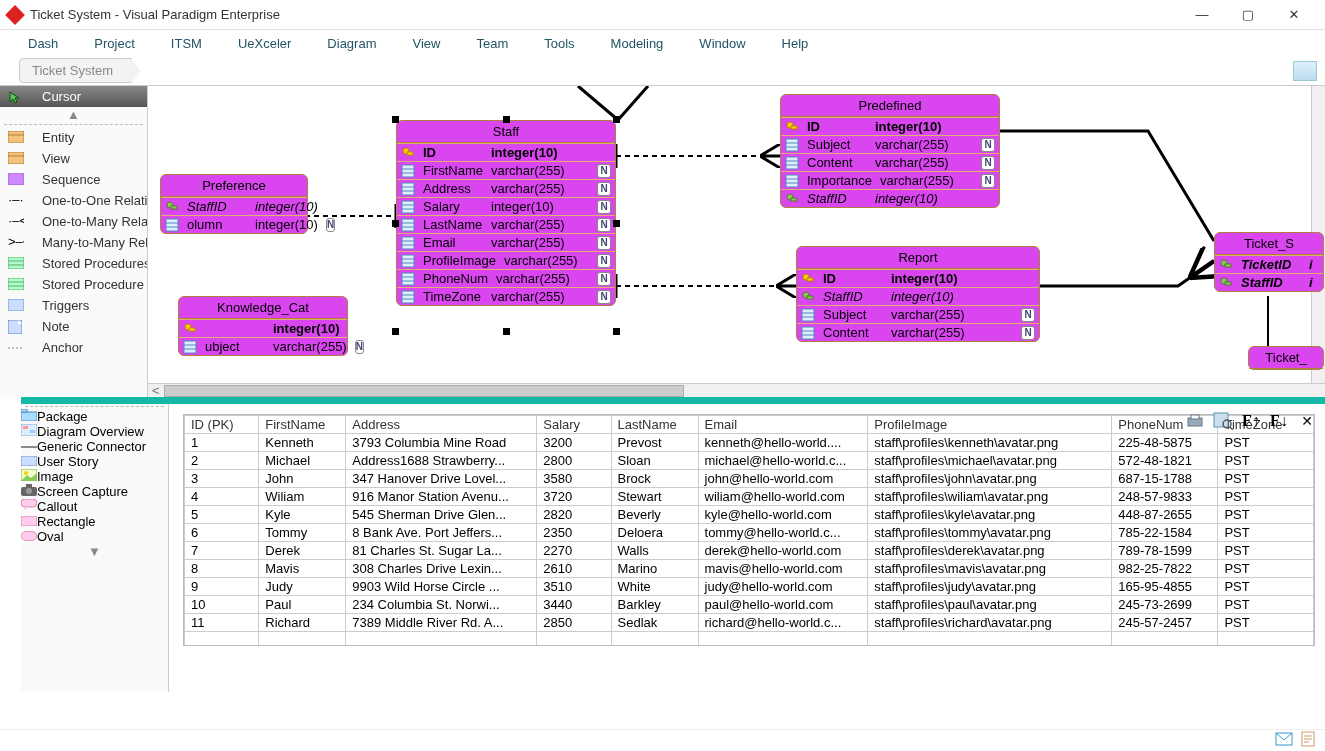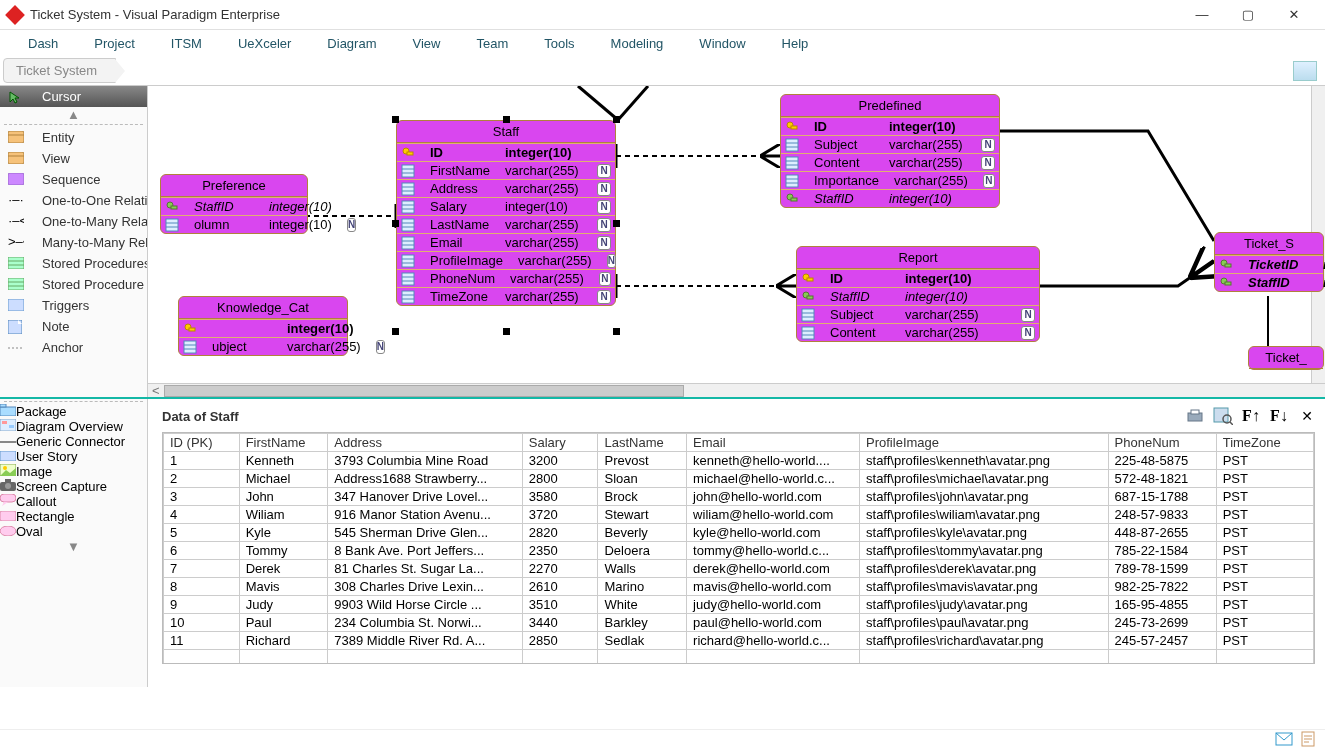--- a/index.html
+++ b/index.html
@@ -3,43 +3,43 @@
 <meta charset="utf-8">
 <style>
 * { box-sizing: border-box; margin: 0; padding: 0; font-family: "Segoe UI", Tahoma, sans-serif; font-size: 13px; }
 html, body { width: 1325px; height: 751px; overflow: hidden; background: #fff; }
 .titlebar { height: 30px; display: flex; align-items: center; padding: 0 8px; border-bottom: 1px solid #e0e0e0; }
 .titlebar .logo { width: 14px; height: 14px; background: #d22; transform: rotate(45deg); margin-right: 8px; }
 .titlebar .title { flex: 1; color: #333; }
 .titlebar .winbtn { width: 46px; height: 30px; display: flex; align-items: center; justify-content: center; color: #333; cursor: pointer; }
 .menubar { height: 26px; display: flex; align-items: center; padding: 0 10px; gap: 0; }
 .menubar .mitem { padding: 4px 18px; color: #256; cursor: pointer; }
-.tabbar { height: 30px; display: flex; align-items: center; padding: 0 3px; border-bottom: 1px solid #ccc; position: relative; }
+.tabbar { height: 30px; display: flex; align-items: center; padding: 0 19px; border-bottom: 1px solid #ccc; position: relative; }
 .crumb { position: relative; padding: 4px 18px 4px 12px; background: #f3f3f3; color: #888; border: 1px solid #ccc; border-radius: 4px 0 0 4px; }
 .crumb::after { content: ""; position: absolute; right: -10px; top: 0; width: 0; height: 0; border-top: 12px solid transparent; border-bottom: 12px solid transparent; border-left: 10px solid #f3f3f3; }
 .tabbar .right-icon { position: absolute; right: 8px; width: 24px; height: 20px; border: 1px solid #9cc; background: linear-gradient(#dff0ff,#bde); }
 .workarea { display: flex; height: 311px; }
 .toolpalette { width: 148px; background: #fafafa; border-right: 1px solid #ccc; overflow: hidden; position: relative; }
 .toolpalette .tool { display: flex; align-items: center; gap: 18px; padding: 3px 8px; cursor: pointer; color: #333; white-space: nowrap; overflow: hidden; }
 .toolpalette .tool.sel { background: linear-gradient(#888,#555); color: #fff; }
 .toolpalette .tool .ticon { width: 16px; height: 14px; flex-shrink: 0; display: inline-block; }
 .canvas { flex: 1; position: relative; overflow: hidden; background: #fff; }
 .entity { position: absolute; background: #d946ef; border: 1px solid #b0813d; border-radius: 6px; font-size: 12px; }
 .entity .ename { text-align: center; padding: 3px; border-bottom: 1px solid #b0813d; font-weight: normal; color: #000; }
-.entity .erow { display: flex; align-items: center; padding: 1px 4px; border-top: 1px solid #e0b070; gap: 15px; }
+.entity .erow { display: flex; align-items: center; padding: 1px 4px; border-top: 1px solid #e0b070; gap: 8px; }
 .entity .erow .cicon { width: 14px; height: 14px; flex-shrink: 0; }
 .entity .erow .cname { flex: 0 0 auto; color: #000; min-width: 60px; }
 .entity .erow .ctype { flex: 1; color: #000; text-align: left; font-style: normal; }
 .entity .erow .nbox { width: 14px; height: 14px; background: #fff; border: 1px solid #888; border-radius: 3px; font-size: 10px; text-align: center; line-height: 12px; color: #447; font-weight: bold; }
 svg.connector { position: absolute; left: 0; top: 0; pointer-events: none; }
 .handle { position: absolute; width: 7px; height: 7px; background: #000; }
 .hscroll { position: absolute; bottom: 0; left: 0; right: 0; height: 14px; background: #f0f0f0; border-top: 1px solid #ccc; display: flex; align-items: center; }
 .hscroll .thumb { height: 12px; background: #ccc; border: 1px solid #aaa; }
 .vscroll { position: absolute; right: 0; top: 0; bottom: 14px; width: 14px; background: #f0f0f0; border-left: 1px solid #ccc; }
-.datapanel { border-top: 2px solid #14b8a6; height: 288px; position: relative; padding: 10px 10px 0 162px; }
+.datapanel { border-top: 7px solid #14b8a6; height: 288px; position: relative; padding: 10px 10px 0 162px; margin-left: 21px; }
 .datapanel .ptitle { font-weight: bold; margin-bottom: 8px; color: #333; }
 .datapanel .toolbar { position: absolute; right: 6px; top: 6px; display: flex; gap: 4px; align-items: center; }
 .datapanel .toolbar .tbtn { width: 24px; height: 22px; display: flex; align-items: center; justify-content: center; border: 1px solid transparent; cursor: pointer; }
 .grid-wrap { border: 1px solid #bbb; height: 232px; overflow: auto; }
 table.grid { border-collapse: collapse; width: 100%; }
 table.grid th, table.grid td { border: 1px solid #ccc; padding: 1px 6px; text-align: left; font-size: 13px; white-space: nowrap; overflow: hidden; text-overflow: ellipsis; }
 table.grid th { background: #fff; font-weight: normal; color: #333; }
 .statusbar { position: absolute; bottom: 0; left: 0; right: 0; height: 22px; display: flex; justify-content: flex-end; align-items: center; gap: 8px; padding: 0 10px; border-top: 1px solid #eee; }
 .secondtools { width: 148px; background: #fafafa; border-right: 1px solid #ccc; height: 288px; position: absolute; left: 0; top: 0; overflow: hidden; }
 .sep { border-top: 1px dashed #bbb; margin: 2px 4px; }
@@ -487,21 +487,20 @@
         <svg width="20" height="18">
           <rect x="1" y="1" width="14" height="14" fill="#cde" stroke="#59a"></rect>
           <circle cx="14" cy="12" r="4" fill="none" stroke="#555" stroke-width="1.5"></circle>
           <line x1="17" y1="15" x2="20" y2="18" stroke="#555" stroke-width="1.5"></line>
         </svg>
       </div>
     <div class="tbtn" style="font-weight:bold;font-family:Georgia;font-size:16px">F↑</div>
     <div class="tbtn" style="font-weight:bold;font-family:Georgia;font-size:16px">F↓</div>
     <div class="tbtn" style="font-size:14px">✕</div>
   </div>
-  <div class="ptitle">Data of Staff</div>
   <div class="grid-wrap">
     <table class="grid" id="grid">
       <colgroup>
         <col style="width:70px">
           <col style="width:82px">
           <col style="width:180px">
           <col style="width:70px">
           <col style="width:82px">
           <col style="width:160px">
           <col style="width:230px">

